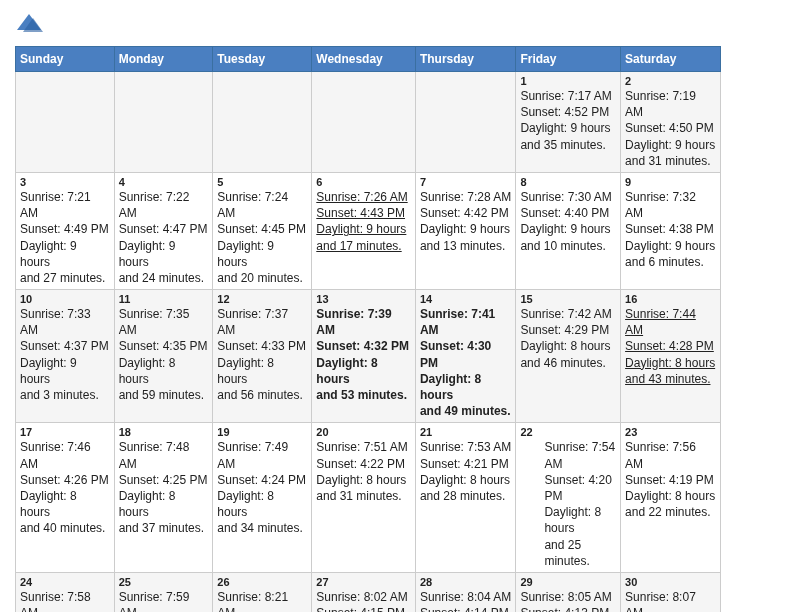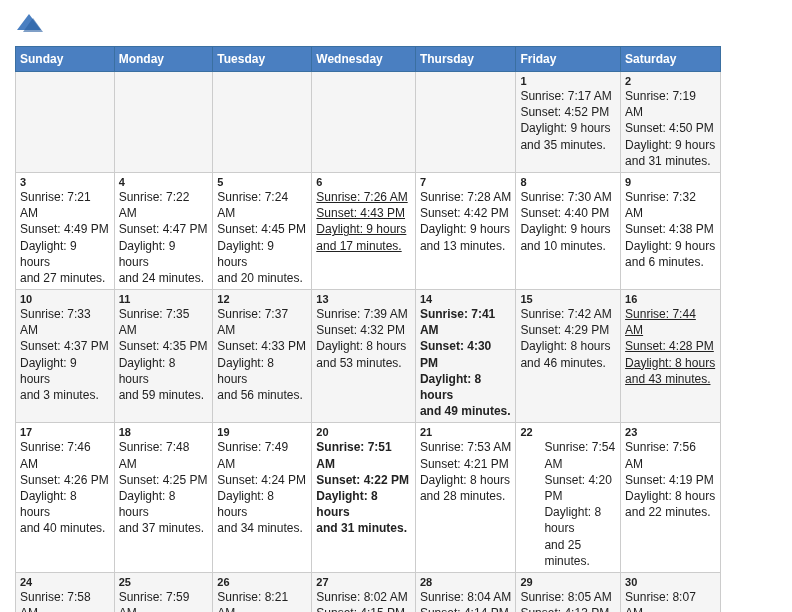--- a/index.html
+++ b/index.html
@@ -225,21 +225,21 @@
           </td>
           <td>
             <span class="day-number">12</span>
             <div class="day-info" style="white-space: pre-line;">Sunrise: 7:37 AM
 Sunset: 4:33 PM
 Daylight: 8 hours
 and 56 minutes.</div>
           </td>
           <td>
             <span class="day-number">13</span>
-            <div class="day-info" style="white-space: pre-line;">Sunrise: 7:39 AM
+            <div class="day-info" style="white-space: pre-line; font-weight: bold;">Sunrise: 7:39 AM
 Sunset: 4:32 PM
 Daylight: 8 hours
 and 53 minutes.</div>
           </td>
           <td>
             <span class="day-number">14</span>
             <div class="day-info" style="white-space: pre-line; font-weight: bold;">Sunrise: 7:41 AM
 Sunset: 4:30 PM
 Daylight: 8 hours
 and 49 minutes.</div>
@@ -276,21 +276,21 @@
           </td>
           <td>
             <span class="day-number">19</span>
             <div class="day-info" style="white-space: pre-line;">Sunrise: 7:49 AM
 Sunset: 4:24 PM
 Daylight: 8 hours
 and 34 minutes.</div>
           </td>
           <td>
             <span class="day-number">20</span>
-            <div class="day-info" style="white-space: pre-line; font-weight: bold;">Sunrise: 7:51 AM
+            <div class="day-info" style="white-space: pre-line;">Sunrise: 7:51 AM
 Sunset: 4:22 PM
 Daylight: 8 hours
 and 31 minutes.</div>
           </td>
           <td>
             <span class="day-number">21</span>
             <div class="day-info" style="white-space: pre-line;">Sunrise: 7:53 AM
 Sunset: 4:21 PM
 Daylight: 8 hours
 and 28 minutes.</div>

